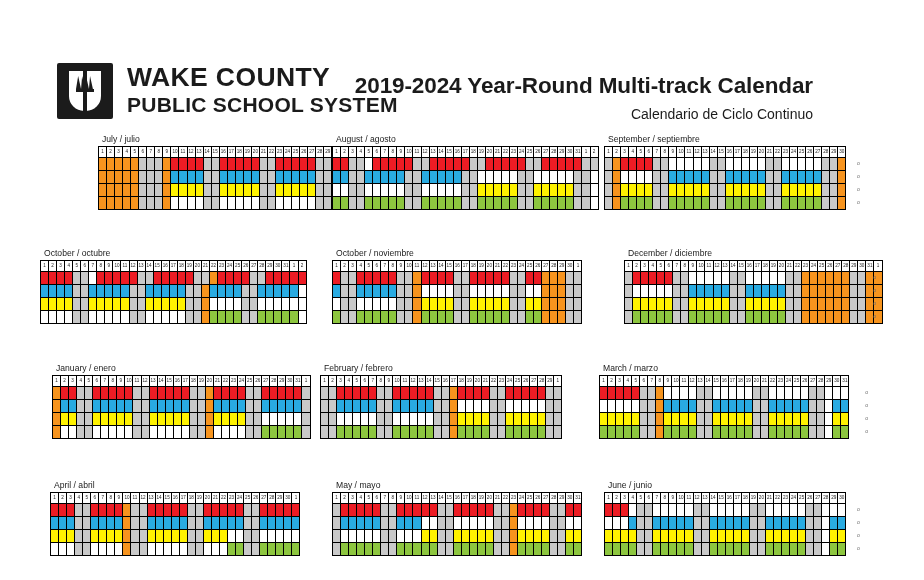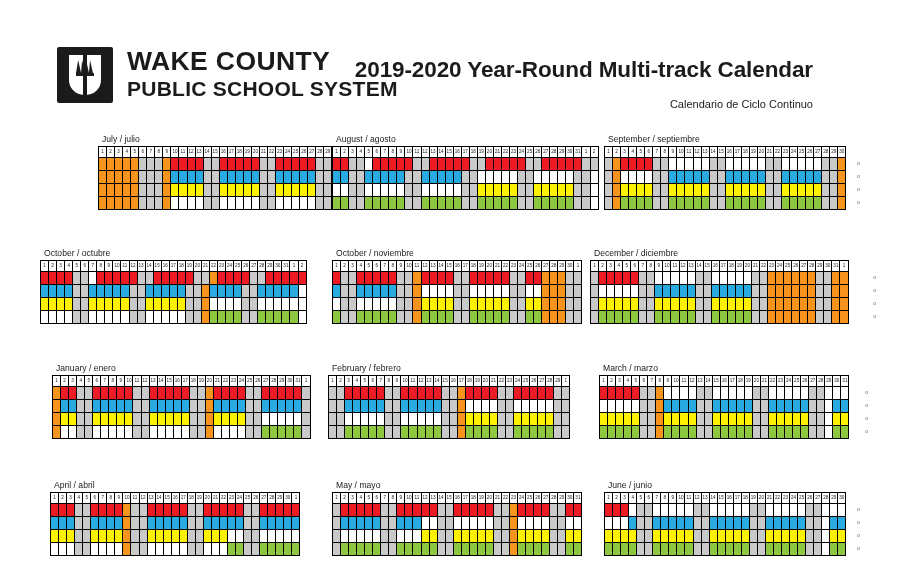--- a/index.html
+++ b/index.html
@@ -2,41 +2,41 @@
 <html><head>
 <meta charset="utf-8">
 <style>
   html,body{margin:0;padding:0;}
   body{
     width:924px;height:580px;background:#ffffff;overflow:hidden;
     font-family:"Liberation Sans", sans-serif;color:#1a1a1a;
     position:relative;
   }
   
-  #header{position:absolute;left:0;top:0;width:871px;height:128px;}
+  #header{position:absolute;left:0;top:16px;width:871px;height:128px;}
   #logo-block{position:absolute;left:57px;top:47px;display:flex;align-items:flex-start;}
   #logo-mark{width:56px;height:56px;background:#1b1b1b;border-radius:2px;position:relative;flex:0 0 auto;}
   #logo-mark .shield{
     position:absolute;left:12px;top:8px;width:32px;height:40px;background:#ffffff;
     border-radius:0 0 15px 15px;
   }
   #logo-mark .slot{
     position:absolute;left:26px;top:8px;width:4px;height:40px;background:#1b1b1b;
   }
   #logo-mark .torch{
     position:absolute;left:19px;top:13px;width:18px;height:13px;background:#1b1b1b;
     clip-path:polygon(0% 100%,12% 0%,28% 100%,34% 0%,50% 100%,56% 0%,72% 100%,78% 0%,94% 100%);
   }
   #logo-mark .torch-base{position:absolute;left:19px;top:26px;width:18px;height:3px;background:#1b1b1b;}
   #logo-text{margin-left:14px;padding-top:1px;}
   #logo-line1{font-size:26.5px;font-weight:bold;letter-spacing:.4px;line-height:1.02;color:#1b1b1b;}
   #logo-line2{font-size:21px;font-weight:bold;letter-spacing:.25px;line-height:1.1;margin-top:2px;color:#1b1b1b;}
   #title-block{position:absolute;right:58px;top:57px;text-align:right;}
   #main-title{font-size:22.5px;font-weight:bold;color:#1b1b1b;letter-spacing:-.1px;white-space:nowrap;}
-  #sub-title{font-size:11px;color:#1b1b1b;margin-top:15px;white-space:nowrap;}
+  #sub-title{font-size:14px;color:#1b1b1b;margin-top:7px;white-space:nowrap;}
 
   
   .cal-row{position:absolute;left:0;width:924px;}
   .month{position:absolute;top:0;}
   .month-name{
     font-size:8.6px;color:#1b1b1b;height:14px;line-height:14px;padding-left:4px;white-space:nowrap;
   }
   .grid{border-left:1px solid #000;border-top:1px solid #000;display:flex;flex-direction:column;width:max-content;}
   .grid-row{display:flex;}
   .hdr .cell{height:11px;}
@@ -73,21 +73,21 @@
       <div class="torch-base"></div>
       <div class="slot"></div>
     </div>
     <div id="logo-text">
       <div id="logo-line1">WAKE COUNTY</div>
       <div id="logo-line2">PUBLIC SCHOOL SYSTEM</div>
     </div>
   </div>
 
   <div id="title-block">
-    <div id="main-title">2019-2020 Year-Round Multi-track Calendar</div>
+    <div id="main-title">2019-2024 Year-Round Multi-track Calendar</div>
     <div id="sub-title">Calendario de Ciclo Continuo</div>
   </div>
 </div>
 
 <div id="calendar-root">
     <div class="cal-row" style="top: 132px;">
       <div class="month" style="left: 50px; padding-left: 48px;">
         <div class="month-name">July / julio</div>
         <div class="grid">
           <div class="grid-row hdr">
@@ -958,21 +958,21 @@
             <div class="cell c-n"></div>
             <div class="cell c-n"></div>
             <div class="cell c-o"></div>
             <div class="cell c-o"></div>
             <div class="cell c-o"></div>
             <div class="cell c-g"></div>
             <div class="cell c-g"></div>
           </div>
         </div>
       </div>
-      <div class="month" style="left: 572px; padding-left: 18px;">
+      <div class="month" style="left: 606px; padding-left: 18px;">
         <div class="month-name">December / diciembre</div>
         <div class="grid">
           <div class="grid-row hdr">
             <div class="cell">1</div>
             <div class="cell">2</div>
             <div class="cell">3</div>
             <div class="cell">4</div>
             <div class="cell">5</div>
             <div class="cell">6</div>
             <div class="cell">7</div>
@@ -1316,21 +1316,21 @@
             <div class="cell c-g"></div>
             <div class="cell c-n"></div>
             <div class="cell c-n"></div>
             <div class="cell c-n"></div>
             <div class="cell c-n"></div>
             <div class="cell c-n"></div>
             <div class="cell c-g"></div>
           </div>
         </div>
       </div>
-      <div class="month" style="left: 328px;">
+      <div class="month" style="left: 320px;">
         <div class="month-name">February / febrero</div>
         <div class="grid">
           <div class="grid-row hdr">
             <div class="cell">1</div>
             <div class="cell">2</div>
             <div class="cell">3</div>
             <div class="cell">4</div>
             <div class="cell">5</div>
             <div class="cell">6</div>
             <div class="cell">7</div>

